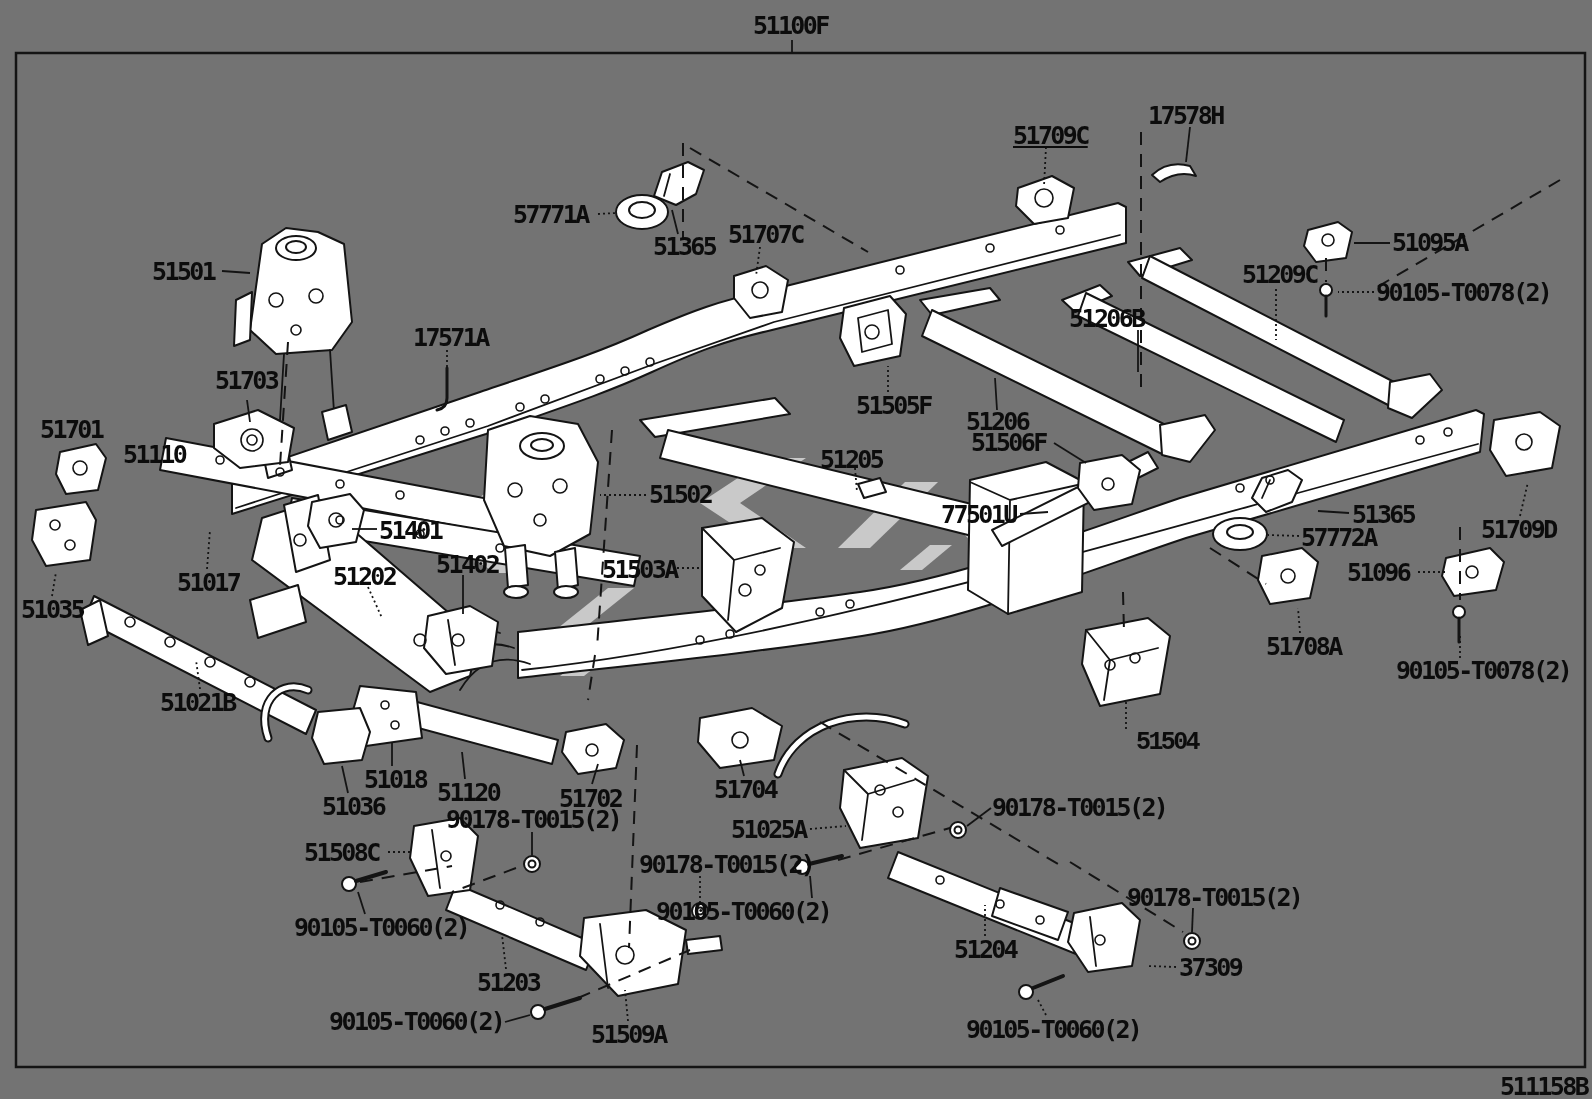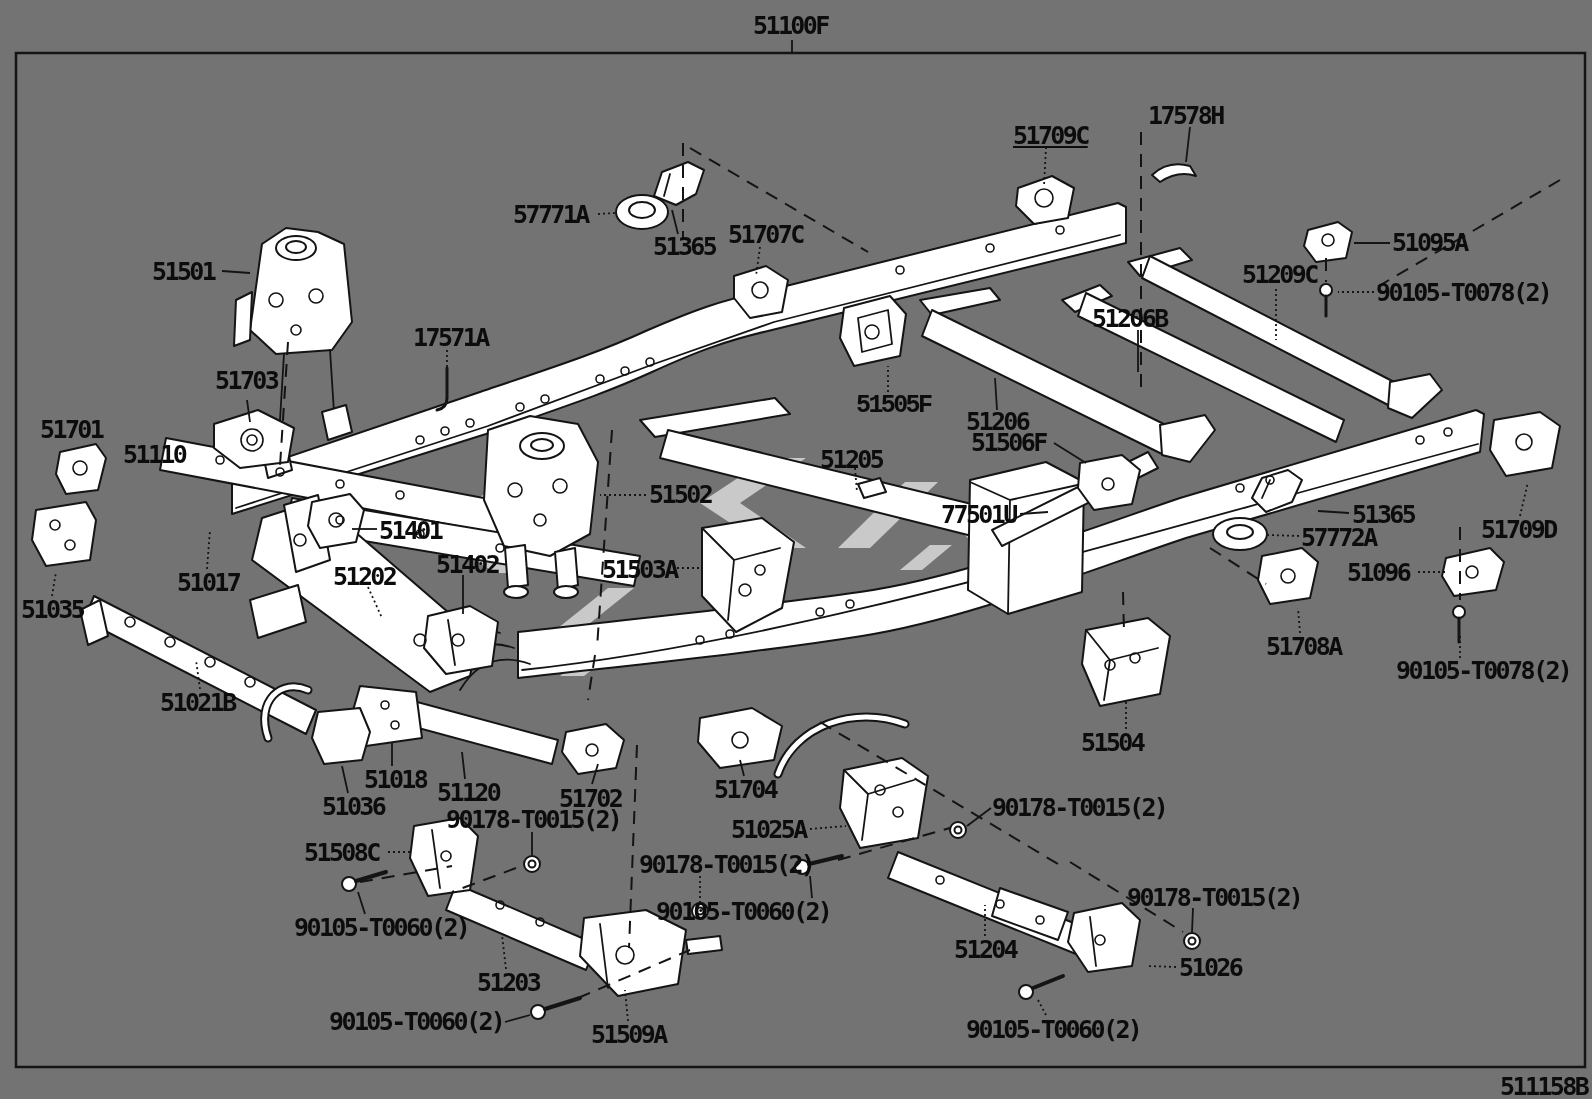--- a/index.html
+++ b/index.html
@@ -348,61 +348,61 @@
   <div class="lbl" style="left:753px;top:13px">51100F</div>
   <div id="labels-layer">
       <div class="lbl" style="left: 1148px; top: 103px;">17578H</div>
       <div class="lbl" style="left: 1013px; top: 123px; text-decoration: underline;">51709C</div>
       <div class="lbl" style="left: 513px; top: 202px;">57771A</div>
       <div class="lbl" style="left: 653px; top: 234px;">51365</div>
       <div class="lbl" style="left: 728px; top: 222px;">51707C</div>
       <div class="lbl" style="left: 1392px; top: 230px;">51095A</div>
       <div class="lbl" style="left: 1242px; top: 262px;">51209C</div>
       <div class="lbl" style="left: 1376px; top: 280px;">90105-T0078(2)</div>
-      <div class="lbl" style="left: 1092px; top: 306px;">51206B</div>
+      <div class="lbl" style="left: 1069px; top: 306px;">51206B</div>
       <div class="lbl" style="left: 152px; top: 259px;">51501</div>
       <div class="lbl" style="left: 413px; top: 325px;">17571A</div>
       <div class="lbl" style="left: 215px; top: 368px;">51703</div>
-      <div class="lbl" style="left: 856px; top: 393px; font-family: Liberation Mono, monospace;">51505F</div>
+      <div class="lbl" style="left: 856px; top: 393px;">51505F</div>
       <div class="lbl" style="left: 966px; top: 409px;">51206</div>
       <div class="lbl" style="left: 971px; top: 430px;">51506F</div>
       <div class="lbl" style="left: 40px; top: 417px;">51701</div>
       <div class="lbl" style="left: 123px; top: 442px;">51110</div>
       <div class="lbl" style="left: 820px; top: 447px;">51205</div>
       <div class="lbl" style="left: 649px; top: 482px;">51502</div>
       <div class="lbl" style="left: 379px; top: 518px;">51401</div>
       <div class="lbl" style="left: 941px; top: 502px;">77501U</div>
       <div class="lbl" style="left: 1352px; top: 502px;">51365</div>
       <div class="lbl" style="left: 1481px; top: 517px;">51709D</div>
       <div class="lbl" style="left: 1301px; top: 525px;">57772A</div>
       <div class="lbl" style="left: 177px; top: 570px;">51017</div>
       <div class="lbl" style="left: 436px; top: 552px;">51402</div>
       <div class="lbl" style="left: 602px; top: 557px;">51503A</div>
       <div class="lbl" style="left: 1347px; top: 560px;">51096</div>
       <div class="lbl" style="left: 21px; top: 597px;">51035</div>
       <div class="lbl" style="left: 333px; top: 564px;">51202</div>
       <div class="lbl" style="left: 1266px; top: 634px;">51708A</div>
       <div class="lbl" style="left: 1396px; top: 658px;">90105-T0078(2)</div>
       <div class="lbl" style="left: 160px; top: 690px;">51021B</div>
-      <div class="lbl" style="left: 1081px; top: 730px;">51504</div>
+      <div class="lbl" style="left: 1136px; top: 730px; font-family: Liberation Mono, monospace;">51504</div>
       <div class="lbl" style="left: 364px; top: 767px;">51018</div>
       <div class="lbl" style="left: 437px; top: 780px;">51120</div>
       <div class="lbl" style="left: 559px; top: 786px;">51702</div>
       <div class="lbl" style="left: 714px; top: 777px;">51704</div>
       <div class="lbl" style="left: 322px; top: 794px;">51036</div>
       <div class="lbl" style="left: 446px; top: 807px;">90178-T0015(2)</div>
       <div class="lbl" style="left: 731px; top: 817px;">51025A</div>
       <div class="lbl" style="left: 992px; top: 795px;">90178-T0015(2)</div>
       <div class="lbl" style="left: 304px; top: 840px;">51508C</div>
       <div class="lbl" style="left: 639px; top: 852px;">90178-T0015(2)</div>
       <div class="lbl" style="left: 656px; top: 899px;">90105-T0060(2)</div>
       <div class="lbl" style="left: 1127px; top: 885px;">90178-T0015(2)</div>
       <div class="lbl" style="left: 294px; top: 915px;">90105-T0060(2)</div>
       <div class="lbl" style="left: 954px; top: 937px;">51204</div>
-      <div class="lbl" style="left: 1179px; top: 955px;">51026</div>
+      <div class="lbl" style="left: 1179px; top: 955px;">37309</div>
       <div class="lbl" style="left: 477px; top: 970px;">51203</div>
       <div class="lbl" style="left: 329px; top: 1009px;">90105-T0060(2)</div>
       <div class="lbl" style="left: 591px; top: 1022px;">51509A</div>
       <div class="lbl" style="left: 966px; top: 1017px;">90105-T0060(2)</div>
     </div>
   <div class="lbl" style="left:1500px;top:1074px">511158B</div>
 
 </div>
 
 </body></html>

